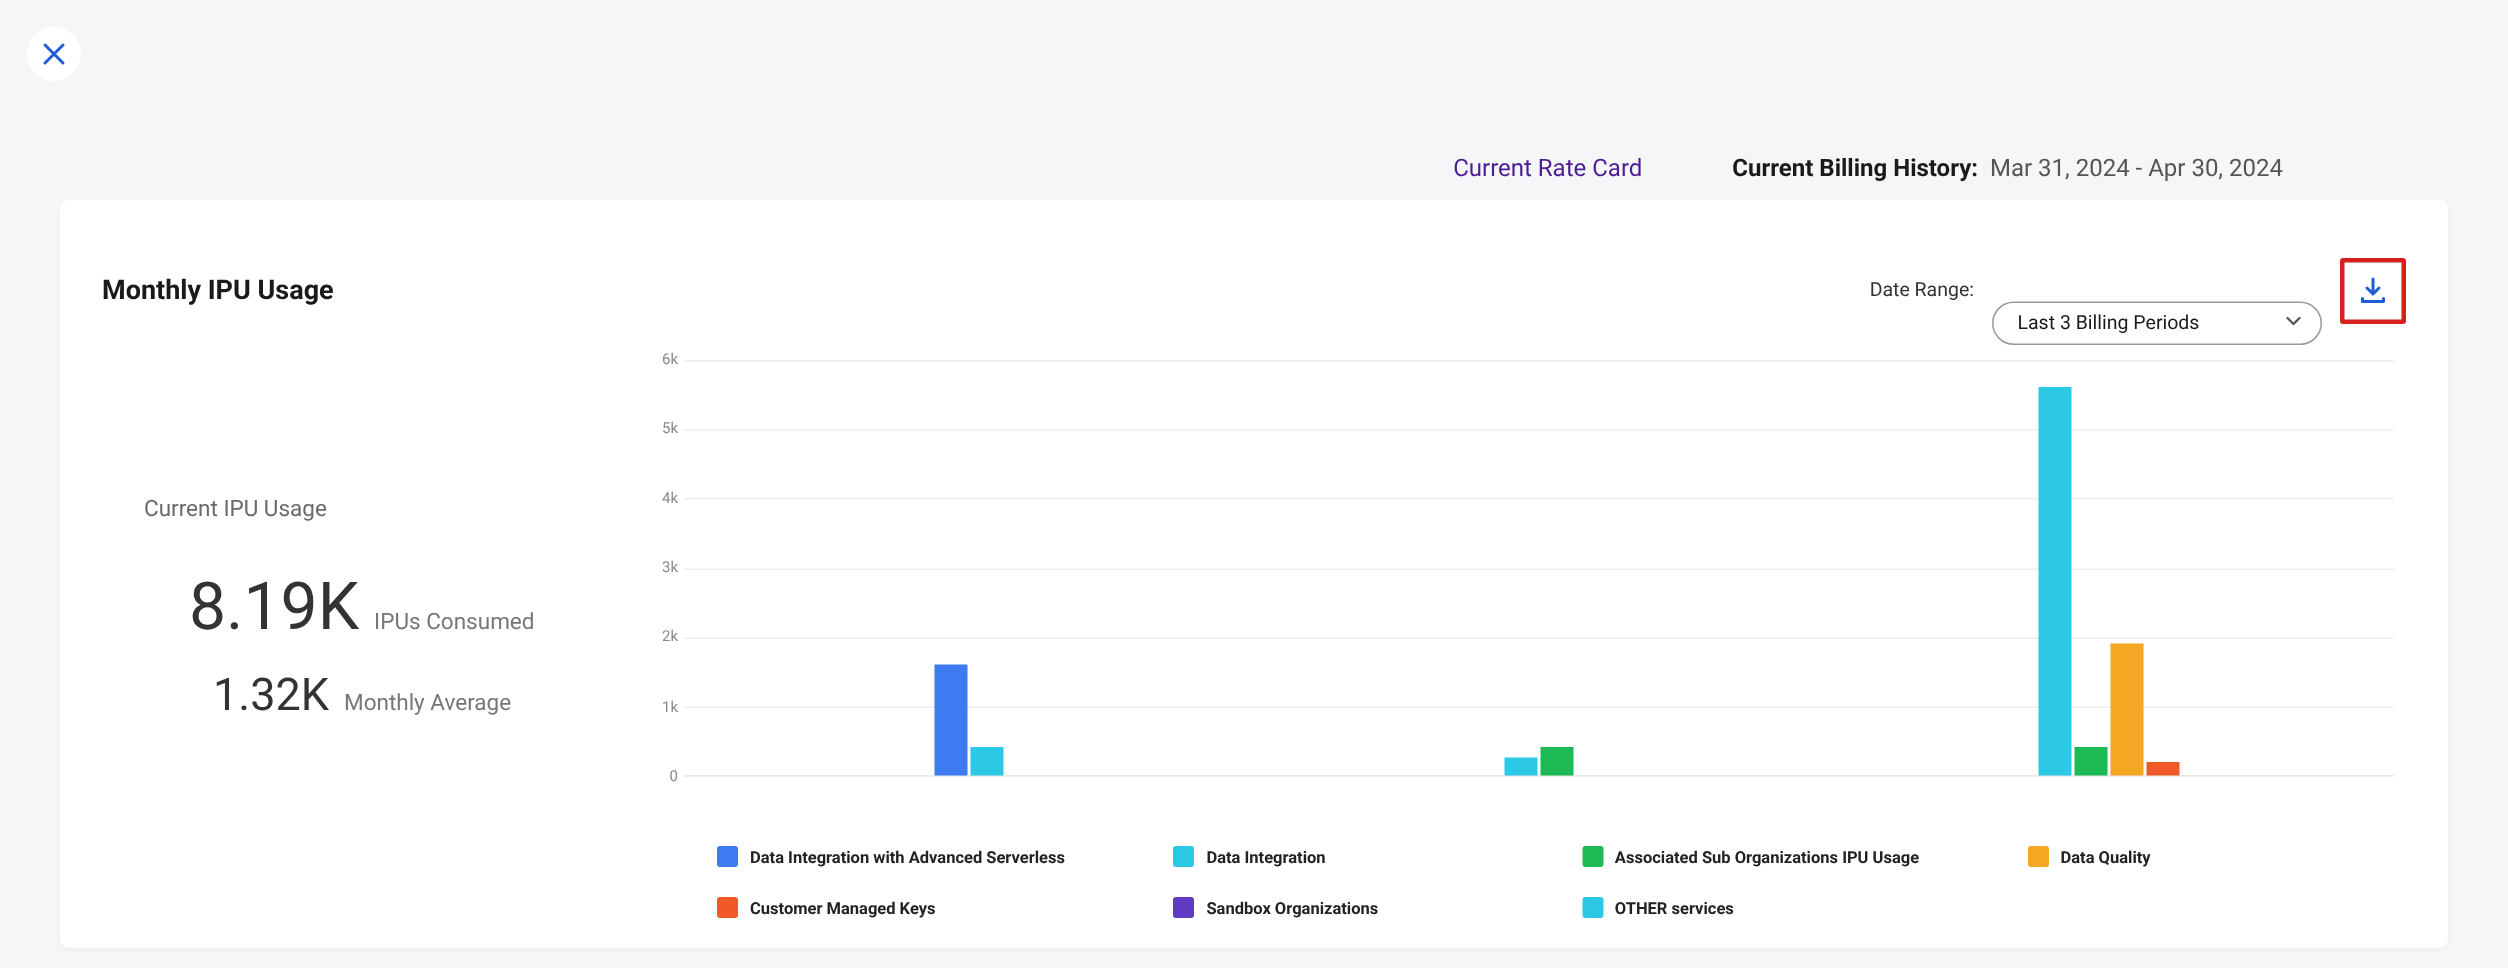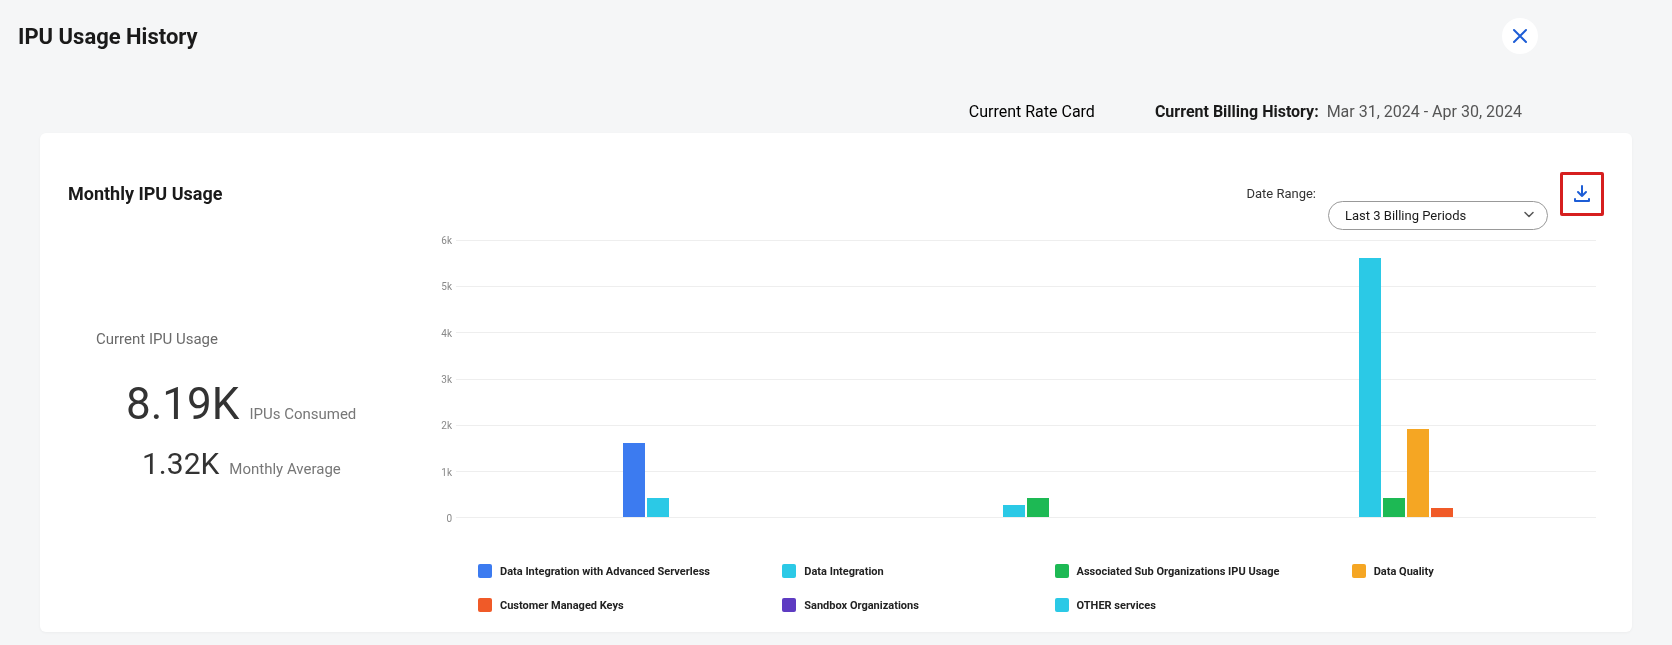--- a/index.html
+++ b/index.html
@@ -34,21 +34,21 @@
   }
   .top-row {
     display: flex;
     justify-content: flex-end;
     align-items: center;
     gap: 60px;
     padding: 40px 40px 12px 40px;
     margin-right: 110px;
   }
   .rate-link {
-    color: #000000;
+    color: #4c1d95;
     font-size: 16px;
     text-decoration: none;
     cursor: pointer;
   }
   .billing-period {
     font-size: 16px;
     color: #555;
   }
   .billing-period .label {
     font-weight: 700;
@@ -224,21 +224,20 @@
   .swatch {
     width: 14px; height: 14px;
     border-radius: 2px;
     flex-shrink: 0;
   }
 </style>
 </head>
 <body>
 
 <div class="header-bar">
-  <h1 class="page-title">IPU Usage History</h1>
   <div class="close-btn">
     <svg width="16" height="16" viewBox="0 0 16 16">
         <path d="M2 2 L14 14 M14 2 L2 14" stroke="#1d5dd6" stroke-width="2" fill="none" stroke-linecap="round"></path>
       </svg>
   </div>
 </div>
 
 <div class="top-row">
   <a class="rate-link">Current Rate Card</a>
   <div class="billing-period">

